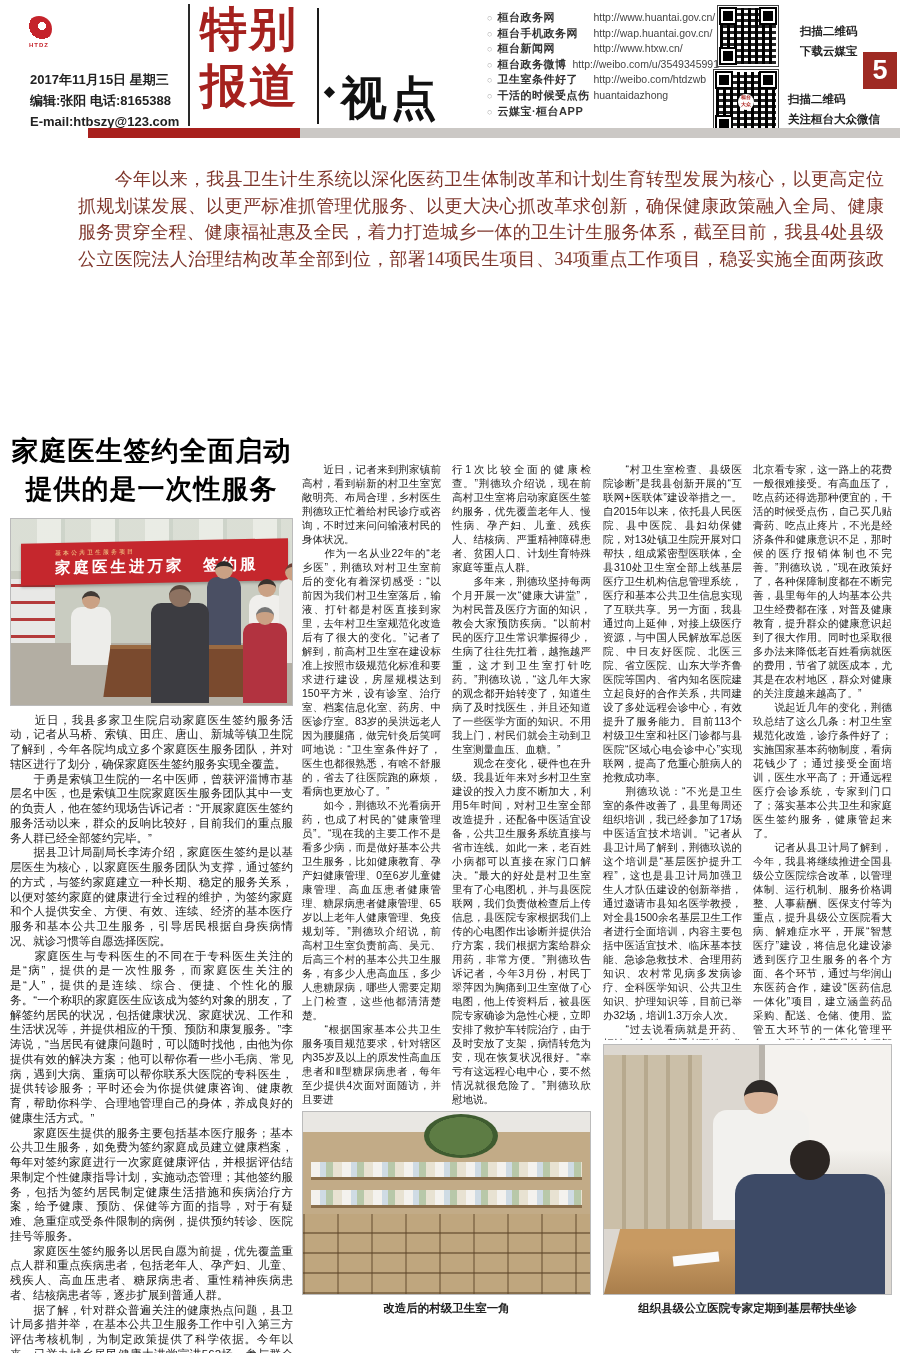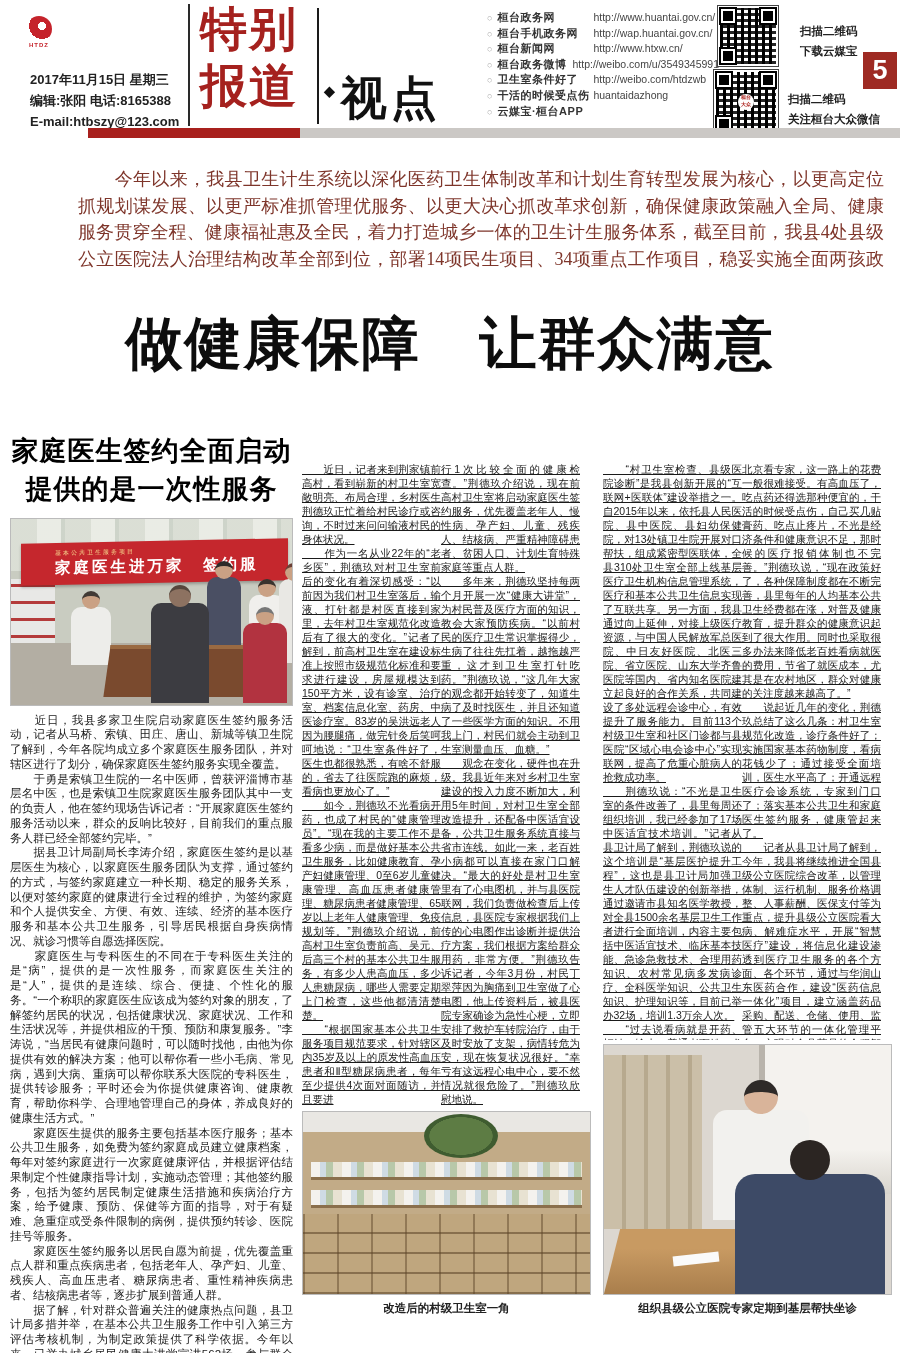--- a/index.html
+++ b/index.html
@@ -89,21 +89,21 @@
   .p-doc3 .head { border-top:4px solid #6b3f35; }
   .p-red { left:232px; top:104px; width:44px; height:80px; background:#b23340; }
   .p-red .head { background:#caa184; border-top:5px solid #777; }
   .left-body { margin-top:7px; height:640px; overflow:hidden;
     font-size:11.5px; line-height:14.75px; text-align:justify; white-space:pre-wrap; color:#1b1b1b; }
   
   .middle-article { position:absolute; left:302px; top:446px; width:590px; }
   .middle-headline { text-align:center; font-size:29px; font-weight:800; color:#000; letter-spacing:1px; }
   .groups { display:flex; gap:12px; margin-top:16px; }
   .group { width:289px; display:flex; flex-direction:column; }
-  .cols { display:flex; overflow:hidden;text-decoration:underline; }
+  .cols { display:flex; gap:11px; overflow:hidden; }
   .col { width:139px; font-size:10.5px; line-height:14px; text-align:justify;
     white-space:pre-wrap; color:#1b1b1b; }
   .g-left .cols { height:645px; }
   .g-right .cols { height:578px; }
   .photo-caption { margin-top:6px; text-align:center; font-size:11.5px; font-weight:bold; color:#222; }
   #photo-cabinet { margin-top:4px; height:184px; background:#c2ab87; }
   .pb-ceiling { position:absolute; left:0; top:0; right:0; height:20px; background:#e9e7e3; }
   .pb-plant { position:absolute; left:42%; top:2px; width:74px; height:44px; border-radius:50%;
     background:radial-gradient(ellipse at center, #5d7c44 0 60%, #3f5c30 61%); }
   .pb-shelfrow { position:absolute; left:8px; right:8px; height:18px;
@@ -210,21 +210,20 @@
 下载云媒宝</div>
   <div id="qr-cap2" class="qr-caption">扫描二维码
 关注桓台大众微信</div>
 
   <div class="page-box">5</div>
   <div class="bar-red"></div>
   <div class="bar-gray"></div>
 
   <div class="intro">　　今年以来，我县卫生计生系统以深化医药卫生体制改革和计划生育转型发展为核心，以更高定位抓规划谋发展、以更严标准抓管理优服务、以更大决心抓改革求创新，确保健康政策融入全局、健康服务贯穿全程、健康福祉惠及全民，着力打造城乡一体的卫生计生服务体系，截至目前，我县4处县级公立医院法人治理结构改革全部到位，部署14项民生项目、34项重点工作项目，稳妥实施全面两孩政策，积极推进“互联网+医联体”建设，真正实现了“小病不出村、常见病不出镇、大病不出县”。</div>
 
-  <div class="main-headline">做健康保障　让群众满意</div>
 
   <div class="left-article">
     <div class="left-headline">
       <div>家庭医生签约全面启动</div>
       <div>提供的是一次性服务</div>
     </div>
     <div id="photo-signing" class="photo">
       <div class="pa-posters"></div>
       <div class="pa-shelf"></div>
       <div class="pa-banner">

